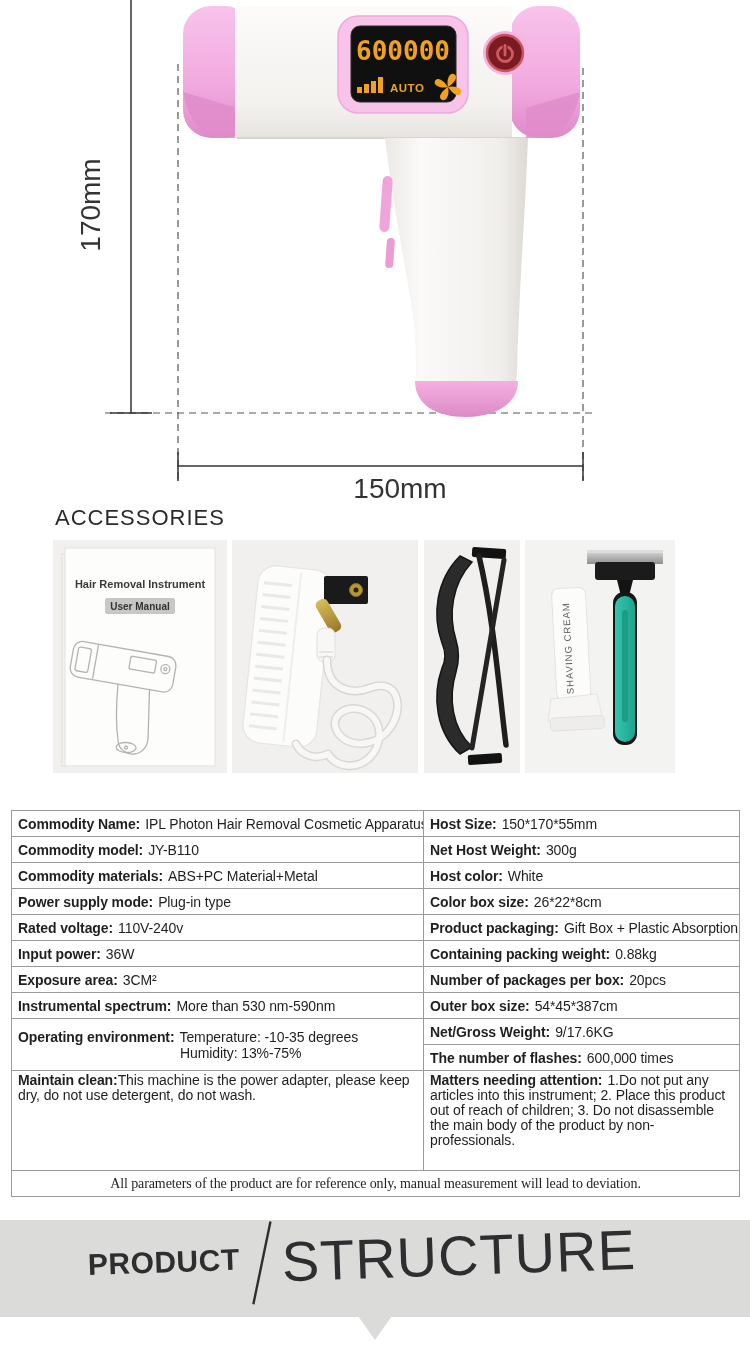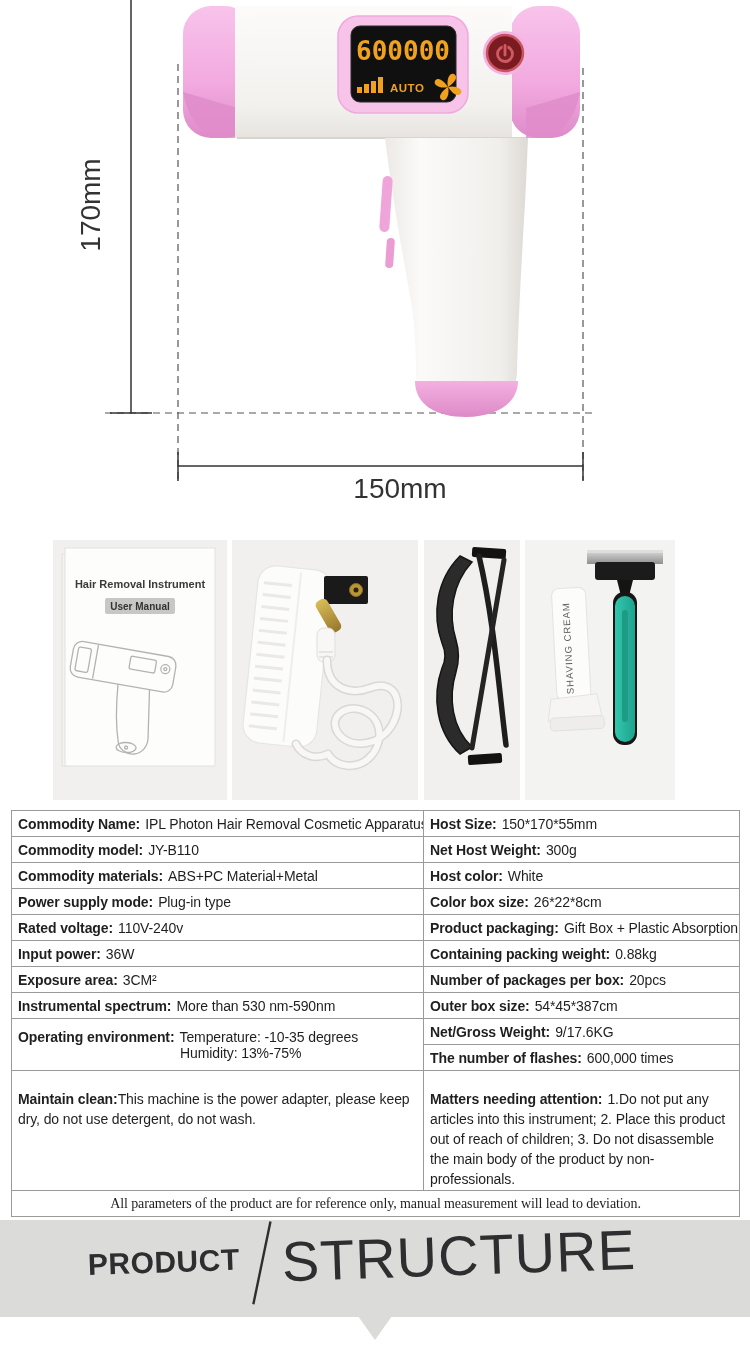--- a/index.html
+++ b/index.html
@@ -2,34 +2,34 @@
 <html><head>
 <meta charset="utf-8">
 <style>
   html,body{margin:0;padding:0;background:#ffffff;}
   #stage{position:relative;width:750px;height:1345px;background:#fff;overflow:hidden;
          font-family:"Liberation Sans",sans-serif;color:#222;}
   .abs{position:absolute;}
 
   
   #acc-heading{left:55px;top:505px;font-size:22px;letter-spacing:1px;color:#2b2b2b;font-weight:400;}
-  .tile{top:540px;height:260px;background:#f1f0ee;}
+  .tile{top:540px;height:233px;background:#f1f0ee;}
   .tile svg{display:block;}
 
   
   #spec-wrap{left:11px;top:810px;}
   table.spec{border-collapse:collapse;table-layout:fixed;width:728px;
              font-size:14px;letter-spacing:-0.1px;color:#1f1f1f;}
   table.spec td{border:1px solid #9a9a9a;padding:1px 6px;height:23px;
                 white-space:nowrap;overflow:hidden;vertical-align:middle;}
   table.spec .lab{font-weight:600;margin-right:5px;margin-top:47px;}
   table.spec .lab.nosp{margin-right:0;}
   td.env{white-space:normal;vertical-align:top;padding-top:3px;}
   .env2{padding-left:162px;}
-  tr.tall td{height:96px;vertical-align:top;white-space:normal;line-height:20px;padding-top:18px;}
+  tr.tall td{height:96px;vertical-align:top;white-space:normal;line-height:15px;padding-top:2px;}
   td.foot{text-align:center;white-space:nowrap;font-family:Liberation Serif, serif;}
 
   
   #banner{left:0;top:1220px;width:750px;height:97px;background:#dbdbda;}
   #banner-row{position:absolute;left:88px;top:0;height:97px;display:flex;align-items:center;
               transform:rotate(-2deg);transform-origin:left center;}
   #banner-product{font-size:30px;font-weight:bold;letter-spacing:.5px;color:#2e2e30;margin-top:-8px;}
   #banner-slash{margin:0 6px 0 8px;}
   #banner-structure{font-size:56px;font-weight:300;letter-spacing:1px;color:#2e2e30;}
   #banner-tri{left:358px;top:1316px;width:0;height:0;
@@ -124,20 +124,21 @@
         <circle cx="505" cy="53" r="22" fill="#f2b4e2"></circle>
         <circle cx="505" cy="53" r="18" fill="#7a1b21"></circle>
         <circle cx="505" cy="53" r="18" fill="none" stroke="#c9545f" stroke-width="2.5"></circle>
         <circle cx="505" cy="54" r="7.5" fill="none" stroke="#cf5a64" stroke-width="2.8"></circle>
         <line x1="505" y1="44" x2="505" y2="52" stroke="#7a1b21" stroke-width="5"></line>
         <line x1="505" y1="45.5" x2="505" y2="55" stroke="#cf5a64" stroke-width="2.8" stroke-linecap="round"></line>
       </g>
     </g>
   </svg>
 
+  <div class="abs" id="acc-heading">ACCESSORIES</div>
 
   <div class="abs tile" style="left:53px;width:174px;">
     <svg width="174" height="233" viewBox="0 0 174 233">
       <rect x="9" y="14" width="6" height="212" fill="#f4f3f1" stroke="#e0dfdc" stroke-width="1"></rect>
       <rect x="12" y="8" width="150" height="218" fill="#fdfdfc" stroke="#e2e1de" stroke-width="1"></rect>
       <text x="87" y="48" text-anchor="middle" font-size="11" font-weight="bold" fill="#3a3a3a" font-family="Liberation Sans, sans-serif">Hair Removal Instrument</text>
       <rect x="52" y="58" width="70" height="16" rx="2" fill="#c7c7c5"></rect>
       <text x="87" y="70" text-anchor="middle" font-size="10" font-weight="bold" fill="#333" font-family="Liberation Sans, sans-serif">User Manual</text>
       <g transform="translate(22,100) rotate(10)" fill="none" stroke="#b3b3b3" stroke-width="1.3">
         <rect x="0" y="0" width="104" height="36" rx="9"></rect>

